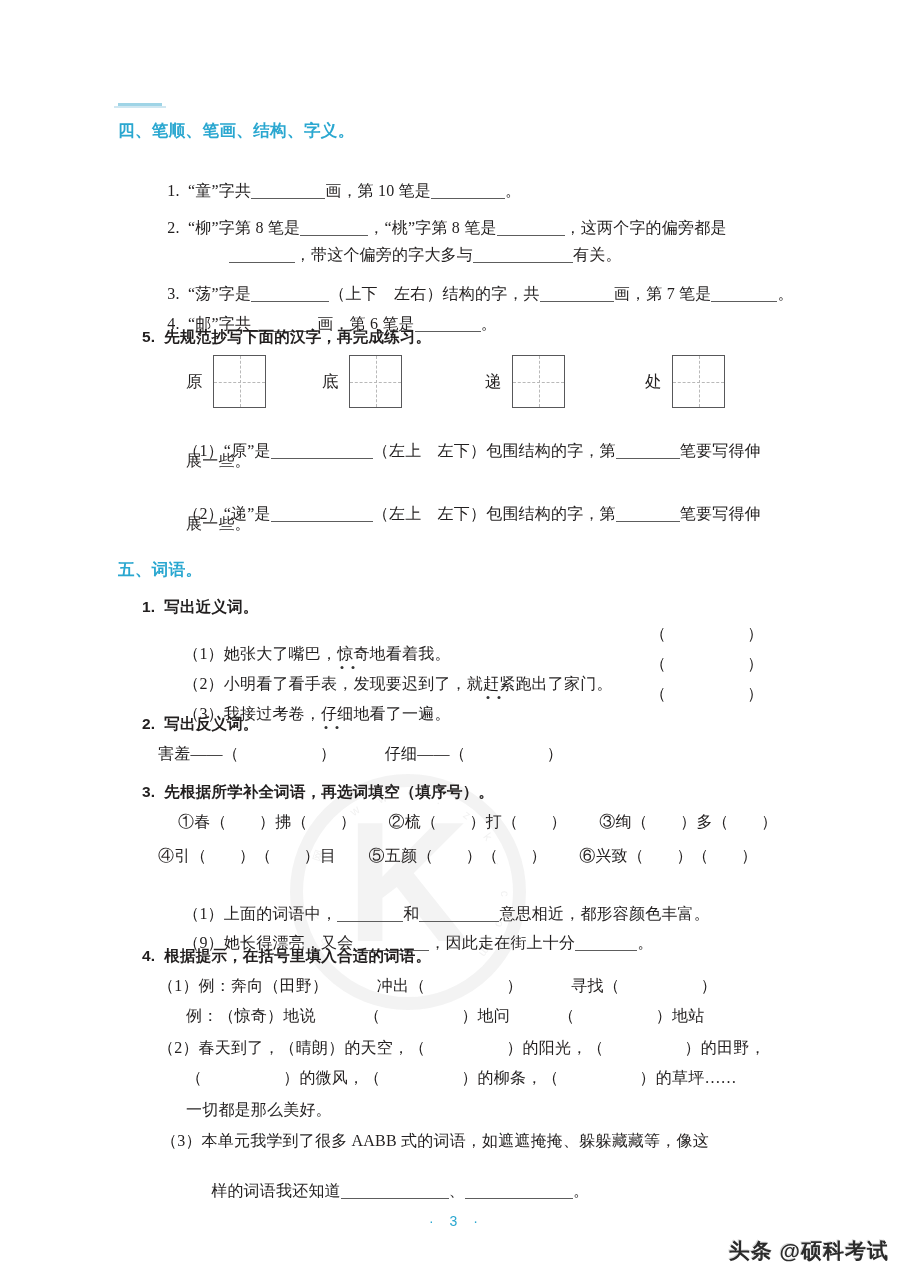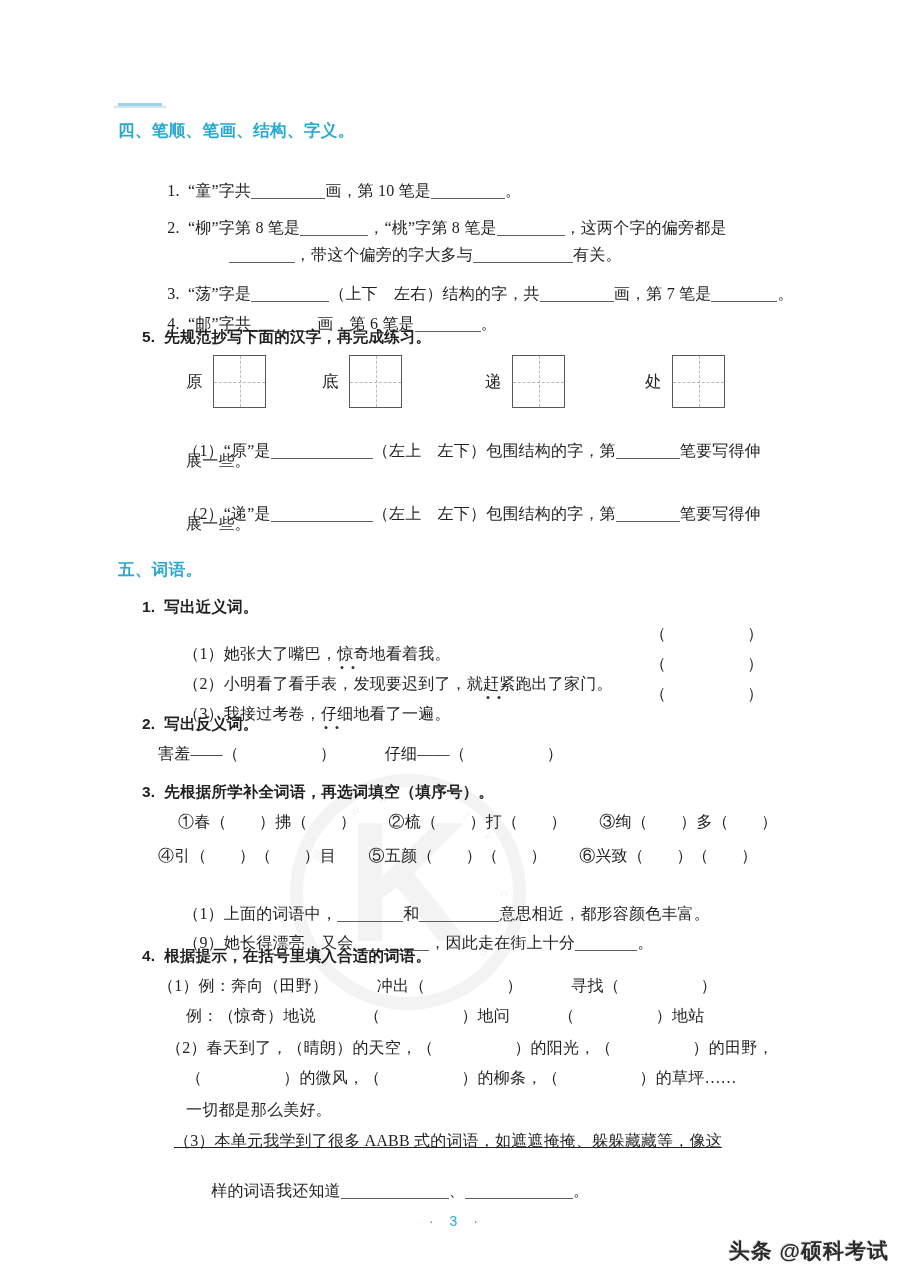--- a/index.html
+++ b/index.html
@@ -220,24 +220,24 @@
       <span>（1）上面的词语中，</span><span class="bl" style="width:66px"></span><span>和</span><span class="bl" style="width:80px"></span><span>意思相近，都形容颜色丰富。</span>
     </div>
 
     <div class="ln" style="left:158px;top:913px;">
       <span>（9）她长得漂亮，又会</span><span class="bl" style="width:76px"></span><span>，因此走在街上十分</span><span class="bl" style="width:62px"></span><span>。</span>
     </div>
 
     <div class="ln sans" style="left:142px;top:946px;">4.  根据提示，在括号里填入合适的词语。</div>
     <div class="ln" style="left:158px;top:976px;">（1）例：奔向（田野）　　　冲出（　　　　　）　　　寻找（　　　　　）</div>
     <div class="ln" style="left:186px;top:1006px;text-align:right;">例：（惊奇）地说　　　（　　　　　）地问　　　（　　　　　）地站</div>
-    <div class="ln" style="left:158px;top:1038px;margin-left:8px;">（2）春天到了，（晴朗）的天空，（　　　　　）的阳光，（　　　　　）的田野，</div>
+    <div class="ln" style="left:158px;top:1038px;">（2）春天到了，（晴朗）的天空，（　　　　　）的阳光，（　　　　　）的田野，</div>
     <div class="ln" style="left:186px;top:1068px;">（　　　　　）的微风，（　　　　　）的柳条，（　　　　　）的草坪……</div>
     <div class="ln" style="left:186px;top:1100px;">一切都是那么美好。</div>
-    <div class="ln" style="left:174px;top:1131px;text-decoration:underline;">（3）本单元我学到了很多 AABB 式的词语，如遮遮掩掩、躲躲藏藏等，像这</div>
+    <div class="ln" style="left:161px;top:1131px;">（3）本单元我学到了很多 AABB 式的词语，如遮遮掩掩、躲躲藏藏等，像这</div>
     <div class="ln" style="left:186px;top:1161px;">
       <span>样的词语我还知道</span><span class="bl" style="width:108px"></span><span>、</span><span class="bl" style="width:108px"></span><span>。</span>
     </div>
 
   </div>
 
   <div class="pg">· 3 ·</div>
   <div class="credit">头条 @硕科考试</div>
 
 </div>

